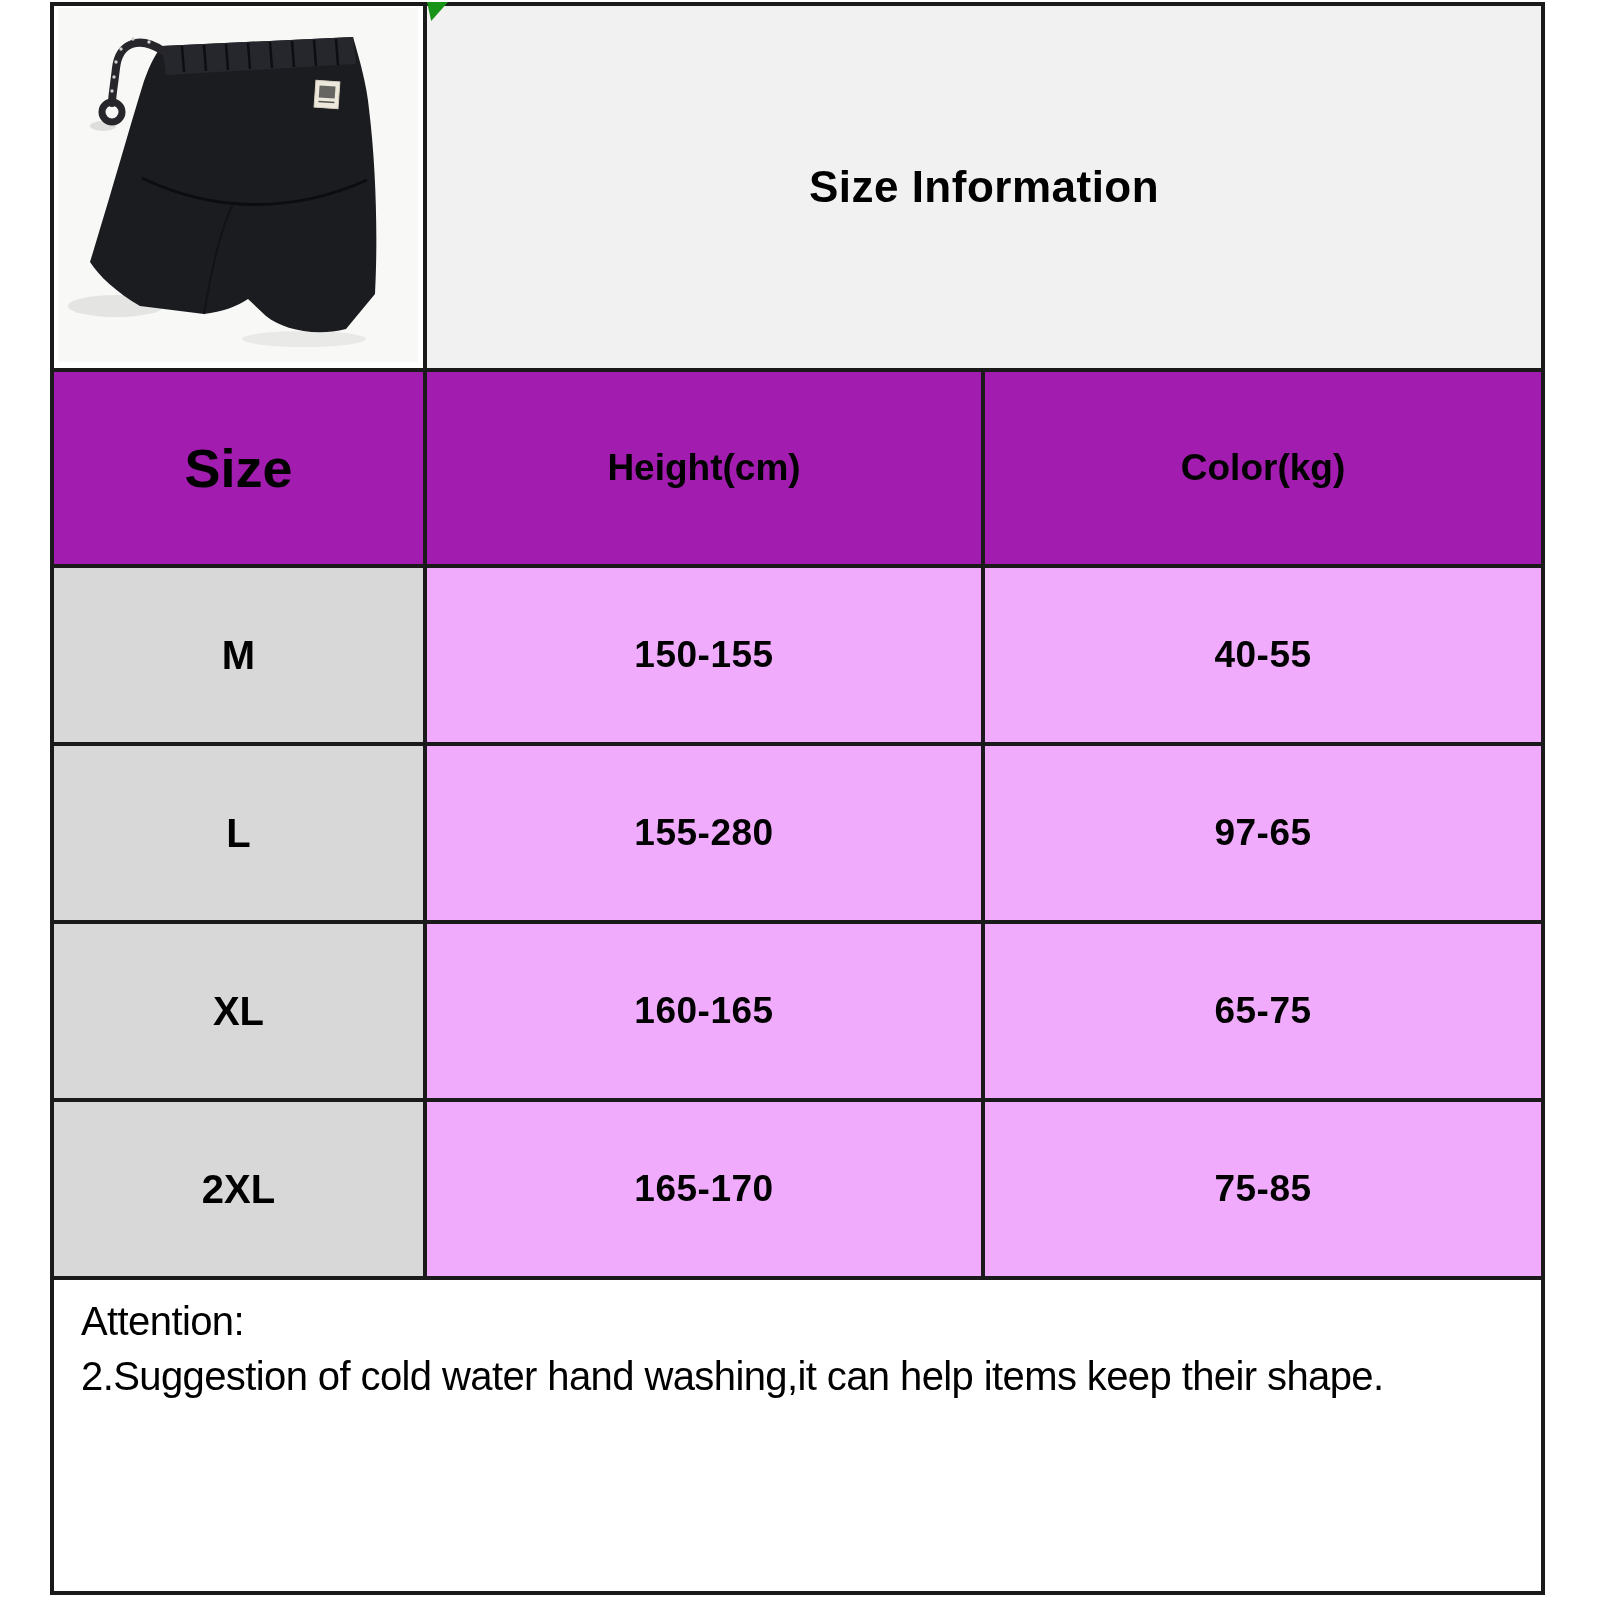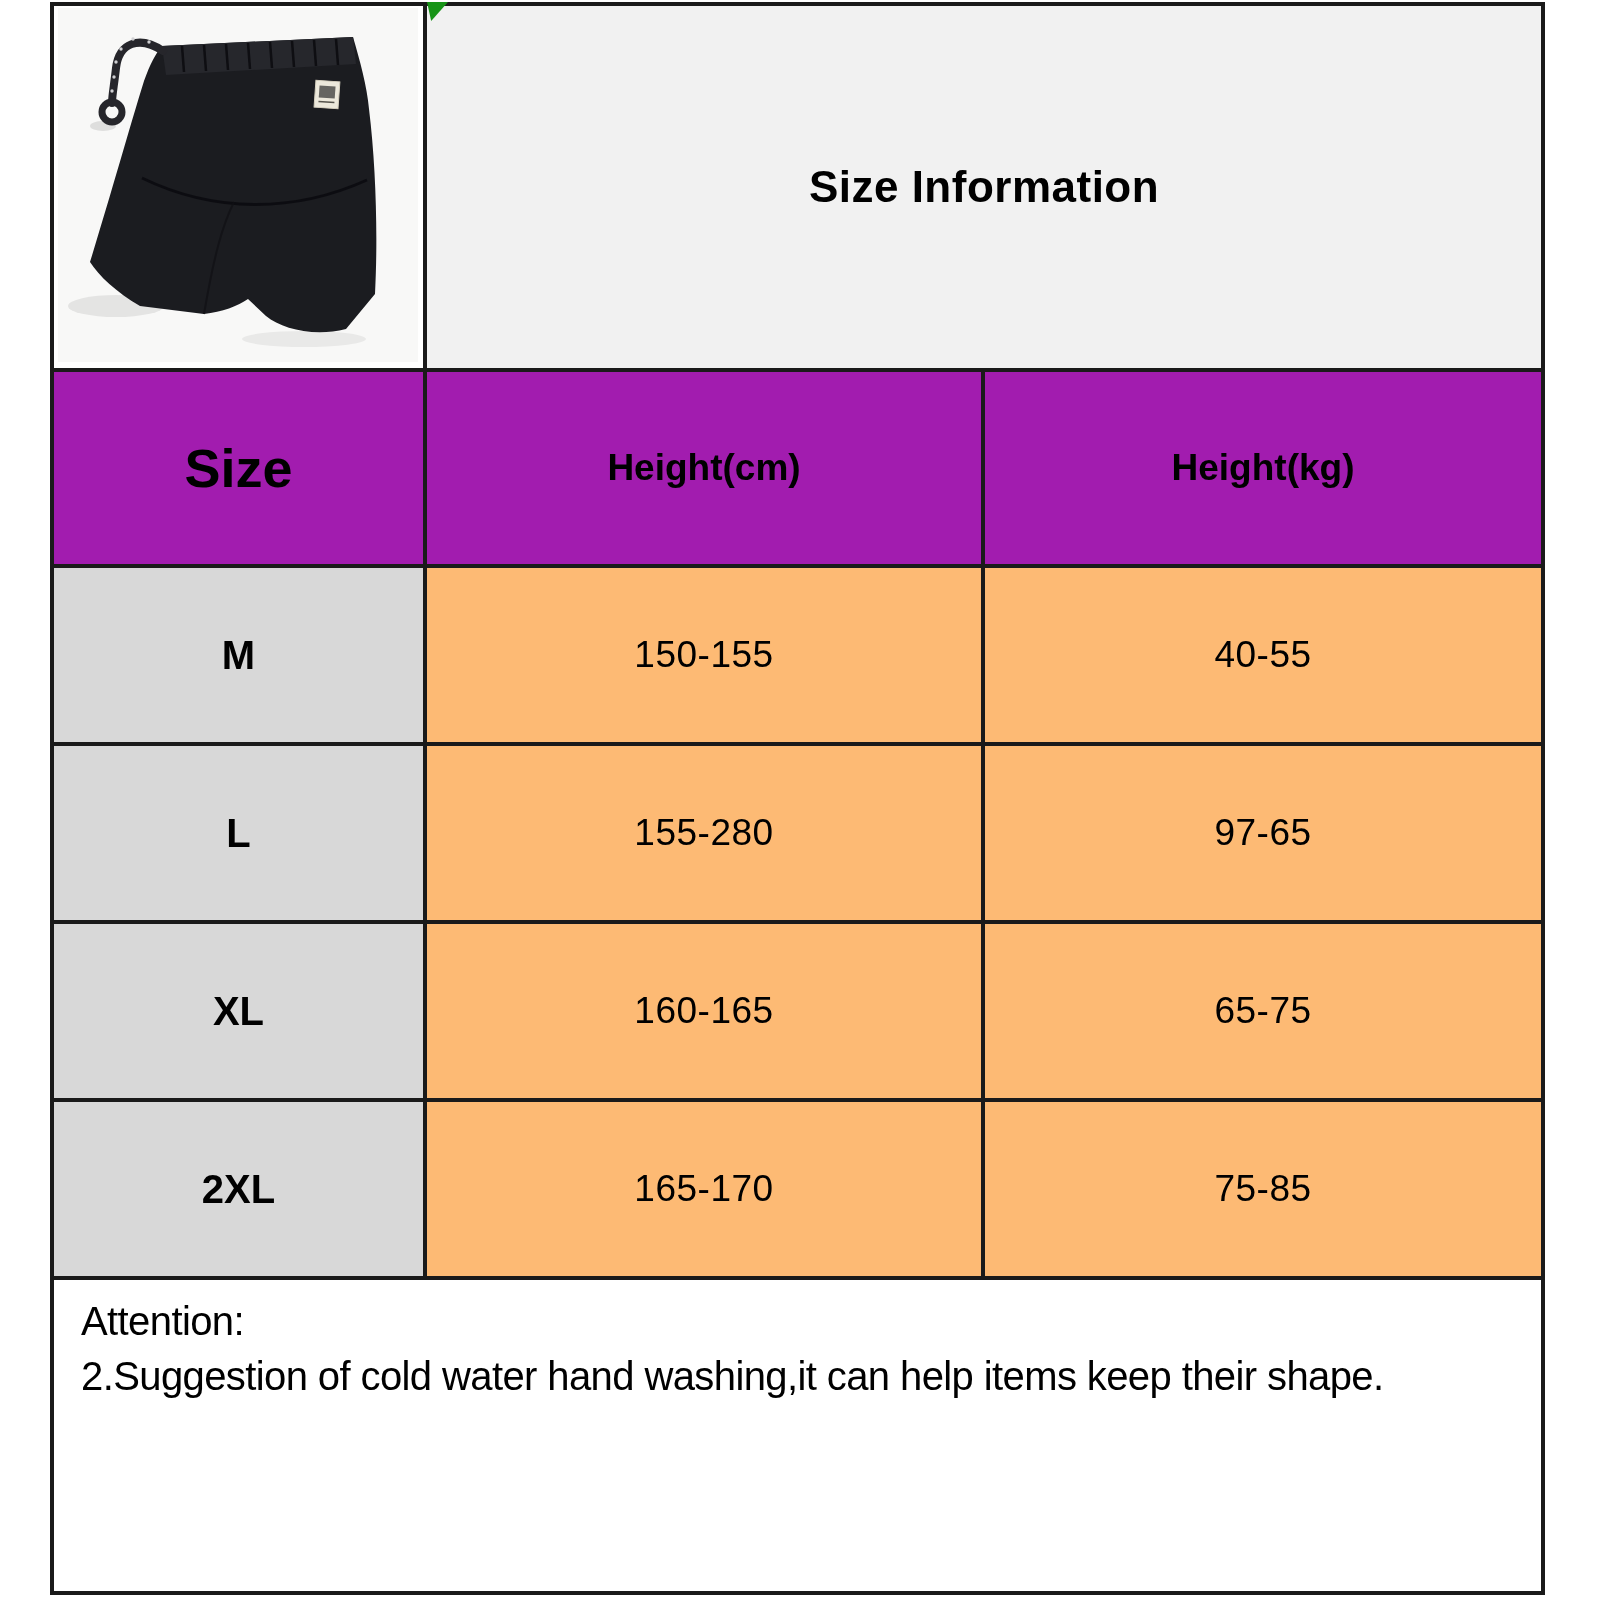--- a/index.html
+++ b/index.html
@@ -37,21 +37,21 @@
     grid-column:2 / span 2;
     background:#f1f1f1;
     border-right:none;
     font-weight:bold;font-size:44px;letter-spacing:0.5px;
   }
   
   .head{background:#a21caf;font-weight:bold;font-size:37px;}
   .head.size-head{font-size:54px;}
   
   .size-col{background:#d8d8d8;font-weight:bold;font-size:40px;}
-  .val{background:#fdba74;font-weight:normal;font-size:37px;letter-spacing:0.5px;}
+  .val{background:#f0abfc;font-weight:bold;font-size:37px;letter-spacing:0.5px;}
   
   .attention{
     grid-column:1 / span 3;
     border-right:none;border-bottom:none;
     background:#ffffff;
     display:block;
     padding:14px 18px 0 27px;
     font-size:40px;line-height:55px;letter-spacing:-0.6px;
     font-weight:normal;
   }
@@ -123,21 +123,21 @@
         </g>
       </svg>
     </div>
     <div class="cell title-cell">
       <span>Size Information</span>
     </div>
 
     <div class="row">
       <div class="cell head size-head">Size</div>
       <div class="cell head">Height(cm)</div>
-      <div class="cell head lastcol">Height(kg)</div>
+      <div class="cell head lastcol">Color(kg)</div>
     </div>
 
     <div class="row">
       <div class="cell size-col">M</div>
       <div class="cell val">150-155</div>
       <div class="cell val lastcol">40-55</div>
     </div>
     <div class="row">
       <div class="cell size-col">L</div>
       <div class="cell val">155-280</div>

